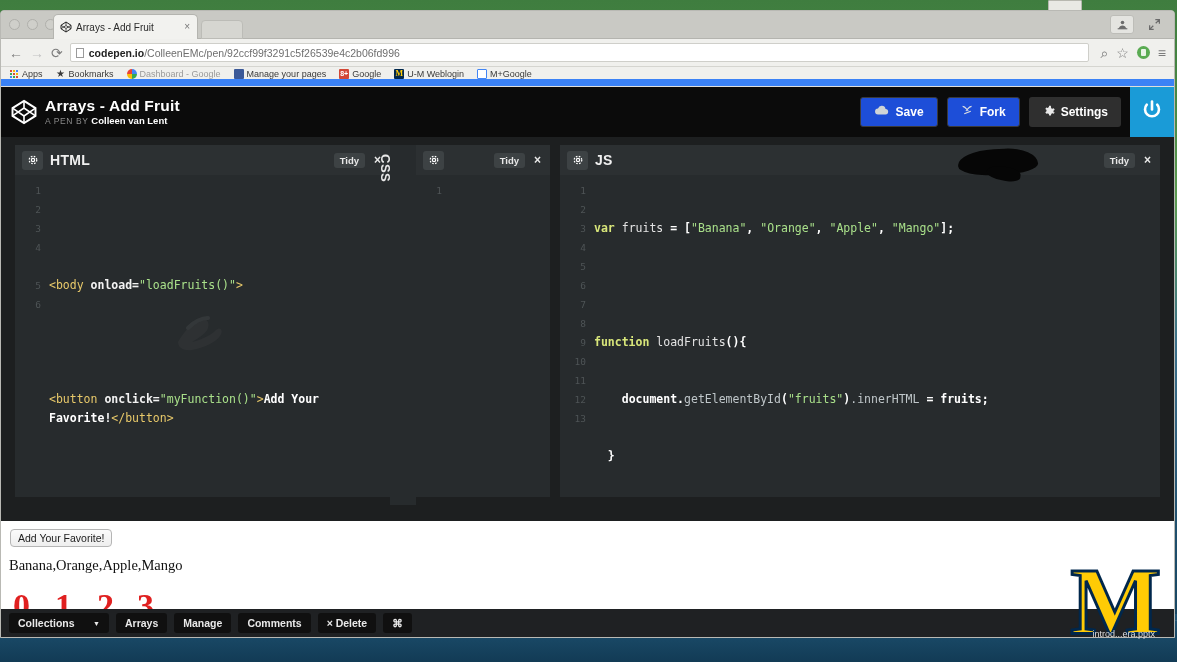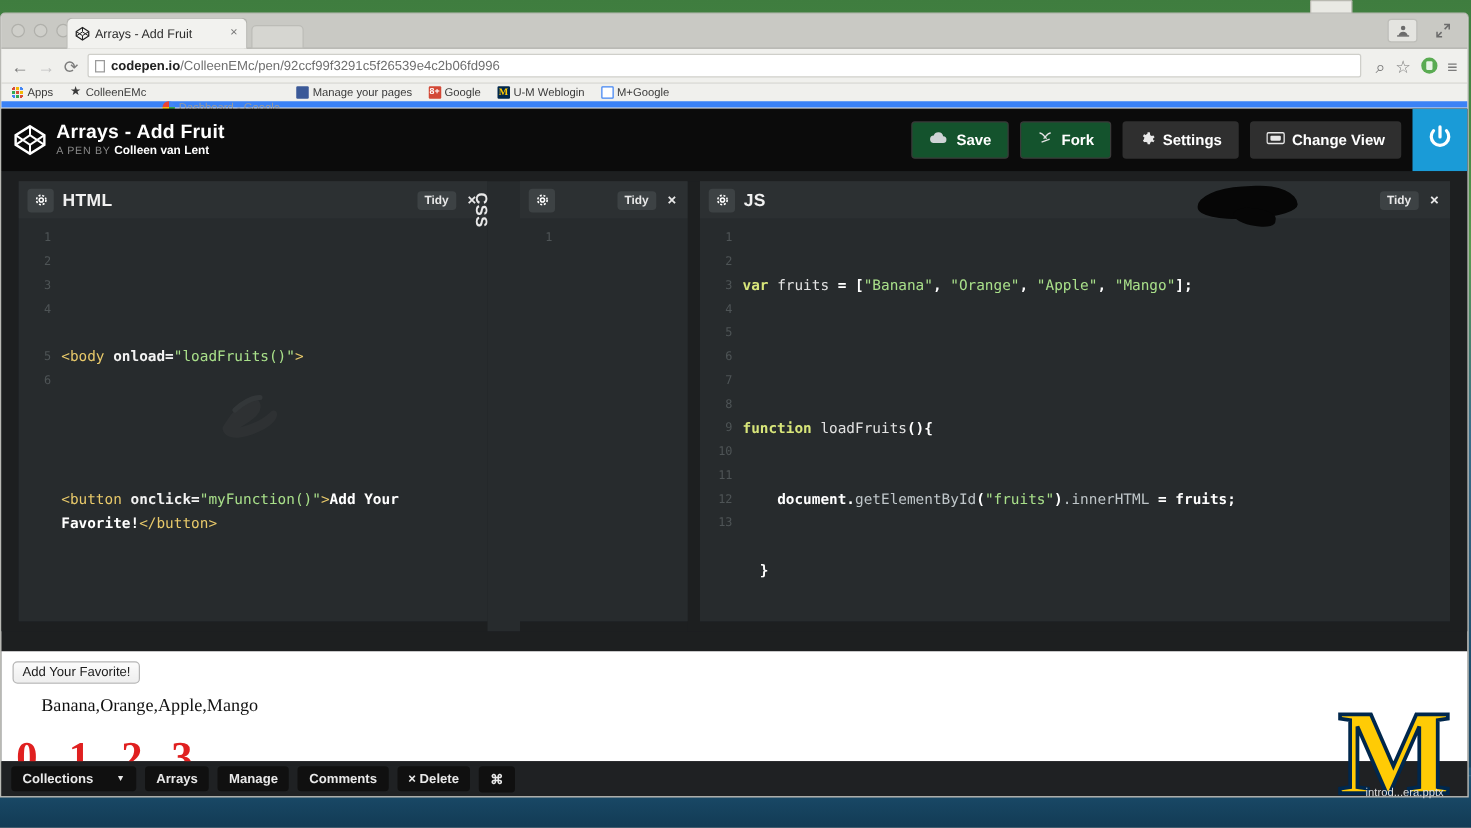--- a/index.html
+++ b/index.html
@@ -107,22 +107,22 @@
     width:13px;height:13px;border-radius:50%;background:#5aab52;
     position:relative;
   }
   #omni-green::after{
     content:""; position:absolute; left:4px; top:3px; width:5px; height:7px;
     border-radius:1px; background:#e9f4e7;
   }
 
   
   #bookmarks-bar{
-    height:19px; background:#f0f0ed; display:flex; align-items:center;
-    gap:13px; padding:0 8px; border-bottom:5px solid #3b82f6;
+    height:19px; background:#f0f0ed; display:flex; align-items:flex-end;
+    gap:13px; padding:0 8px; border-bottom:7px solid #3b82f6;
   }
   .bm{ display:flex; align-items:center; gap:3px; font-size:9px; color:#3a3a3a;
        white-space:nowrap;}
   .bm .bmico{ width:10px;height:10px;flex:0 0 10px; border-radius:1px;
        display:inline-block;}
   .bm.faded{ color:#9a9a9a;margin-top:24px;}
 
   
   #codepen-app{
     position:absolute; left:0; top:76px; right:0; bottom:0;
@@ -141,21 +141,21 @@
   #cp-byline b{ color:#fff; font-size:9.5px; letter-spacing:0;}
   #cp-actions{
     position:absolute; right:0; top:0; height:50px; display:flex;
     align-items:center; gap:9px; padding-right:0;
   }
   .cp-btn{
     height:30px; display:flex; align-items:center; gap:6px; padding:0 13px;
     border-radius:3px; font-size:12px; font-weight:700; color:#fff;
     white-space:nowrap;
   }
-  .cp-btn.dark{ background:#14532d; border:1px solid #3a3a3a;}
+  .cp-btn.dark{ background:#1d4ed8; border:1px solid #3a3a3a;}
   .cp-btn.grey{ background:#2f2f2f;}
   #cp-run{
     width:44px; height:50px; background:#1a9bd7; display:flex;
     align-items:center; justify-content:center;
   }
 
   
   #editors{
     position:absolute; left:0; right:0; top:50px; height:368px;
     background:#1d1f20; display:flex; padding:8px 14px 0 14px; gap:0;
@@ -239,21 +239,21 @@
     background:#ffffff;
   }
   #result-button{
     position:absolute; left:9px; top:8px;
     font-family:"Liberation Sans",sans-serif; font-size:10.5px; color:#1c1c1c;
     background:linear-gradient(180deg,#fbfbfb,#eeeeee);
     border:1px solid #b5b5b5; border-radius:4px; padding:2px 7px;
   }
   #result-output{
     position:absolute; left:8px; top:36px;
-    font-family:"Liberation Serif",serif; font-size:14.5px; color:#111;margin-left:24px;
+    font-family:"Liberation Serif",serif; font-size:14.5px; color:#111;
   }
   #red-annotations{
     position:absolute; left:0; top:58px; width:200px; height:60px;
   }
 
   
   #cp-footer{
     position:absolute; left:0; right:0; bottom:0; height:28px;
     background:#1f2123; display:flex; align-items:center; padding:0 8px; gap:7px;
   }
@@ -362,21 +362,21 @@
               radial-gradient(circle 1.3px at 5px 5px,#d84b3a 99%,transparent),
               radial-gradient(circle 1.3px at 8px 5px,#f2b705 99%,transparent),
               radial-gradient(circle 1.3px at 2px 8px,#4285f4 99%,transparent),
               radial-gradient(circle 1.3px at 5px 8px,#34a853 99%,transparent),
               radial-gradient(circle 1.3px at 8px 8px,#d84b3a 99%,transparent);"></span>
       <span>Apps</span>
     </div>
 
     <div class="bm">
       <span class="bmico" style="background:none;color:#3a3a3a;font-size:10px;line-height:10px;text-align:center;">★</span>
-      <span>ColleenEMc</span>
+      <span>Bookmarks</span>
     </div>
 
     <div class="bm faded">
       <span class="bmico" style="border-radius:50%;background:conic-gradient(#4285f4 0 25%,#34a853 0 50%,#fbbc05 0 75%,#ea4335 0 100%);"></span>
       <span>Dashboard - Google</span>
     </div>
 
     <div class="bm">
       <span class="bmico" style="background:#3b5998;"></span>
       <span>Manage your pages</span>
@@ -436,29 +436,20 @@
 
         <div class="cp-btn grey">
           <span>
             <svg viewBox="0 0 16 16" width="13" height="13">
               <path d="M8 5.2A2.8 2.8 0 1 0 8 10.8 2.8 2.8 0 0 0 8 5.2zm6.1 3.6.1-.8-.1-.8 1.5-1.2-1.1-1.9-1.8.6a5.7 5.7 0 0 0-1.4-.8L10.9.9h-2.2l-.3 1.9-.1 0a5.7 5.7 0 0 0-1.3.8l-1.8-.6-1.1 1.9 1.5 1.2-.1.8.1.8-1.5 1.2 1.1 1.9 1.8-.6c.4.3.9.6 1.4.8l.4 1.9h2.2l.4-1.9c.5-.2.9-.5 1.3-.8l1.8.6 1.1-1.9z" fill="#e8e8e8" transform="translate(0,1.2)"></path>
             </svg>
           </span>
           <span>Settings</span>
         </div>
 
-        <div class="cp-btn grey">
-          <span>
-            <svg viewBox="0 0 18 12" width="15" height="11">
-              <rect x="0.8" y="0.8" width="16.4" height="10.4" rx="1.4" fill="none" stroke="#e8e8e8" stroke-width="1.3"></rect>
-              <rect x="4" y="3.6" width="10" height="4.8" rx="1" fill="#e8e8e8"></rect>
-            </svg>
-          </span>
-          <span>Change View</span>
-        </div>
 
         <div id="cp-run">
           <span>
             <svg viewBox="0 0 24 24" width="24" height="24">
               <path d="M12 3.5v8" fill="none" stroke="#fff" stroke-width="2.6" stroke-linecap="round"></path>
               <path d="M6.8 6.6a7 7 0 1 0 10.4 0" fill="none" stroke="#fff" stroke-width="2.6" stroke-linecap="round"></path>
             </svg>
           </span>
         </div>
       </div>

